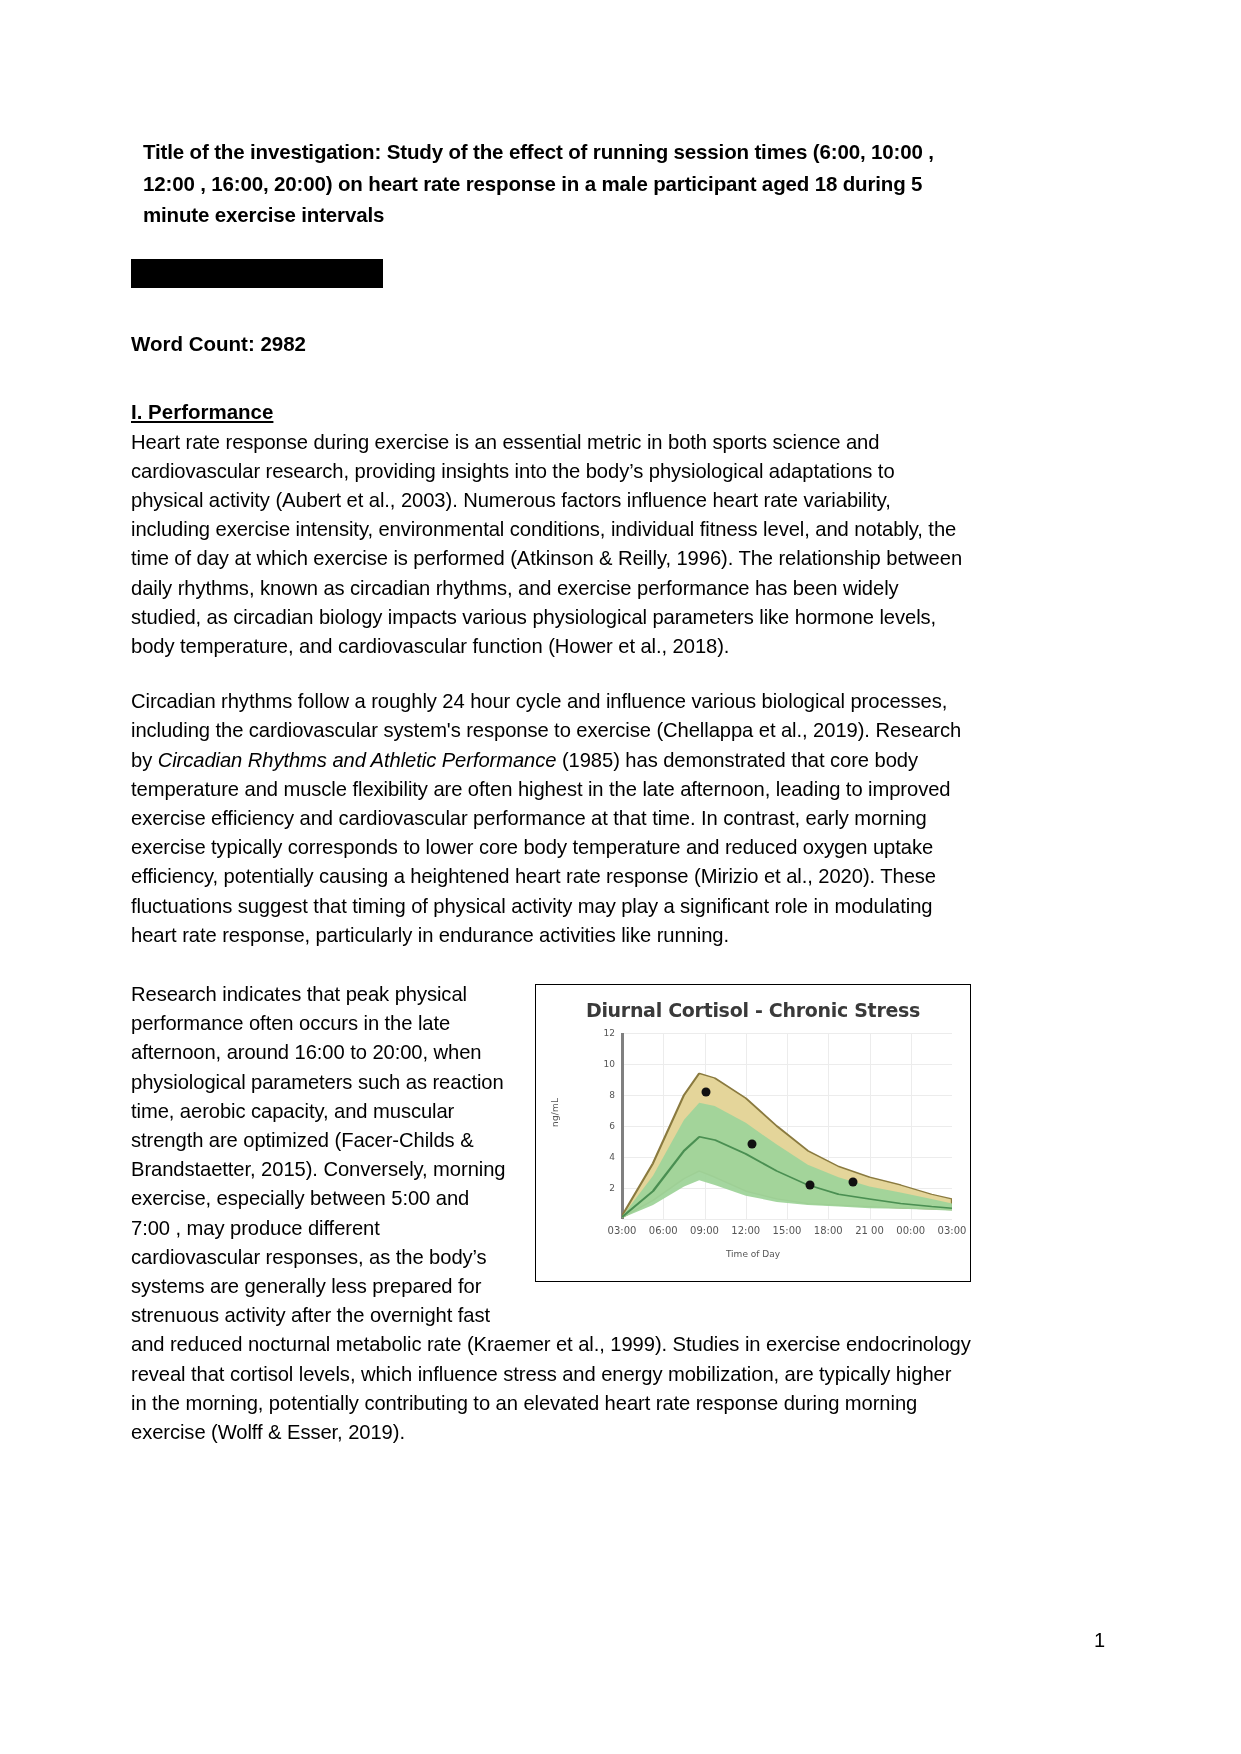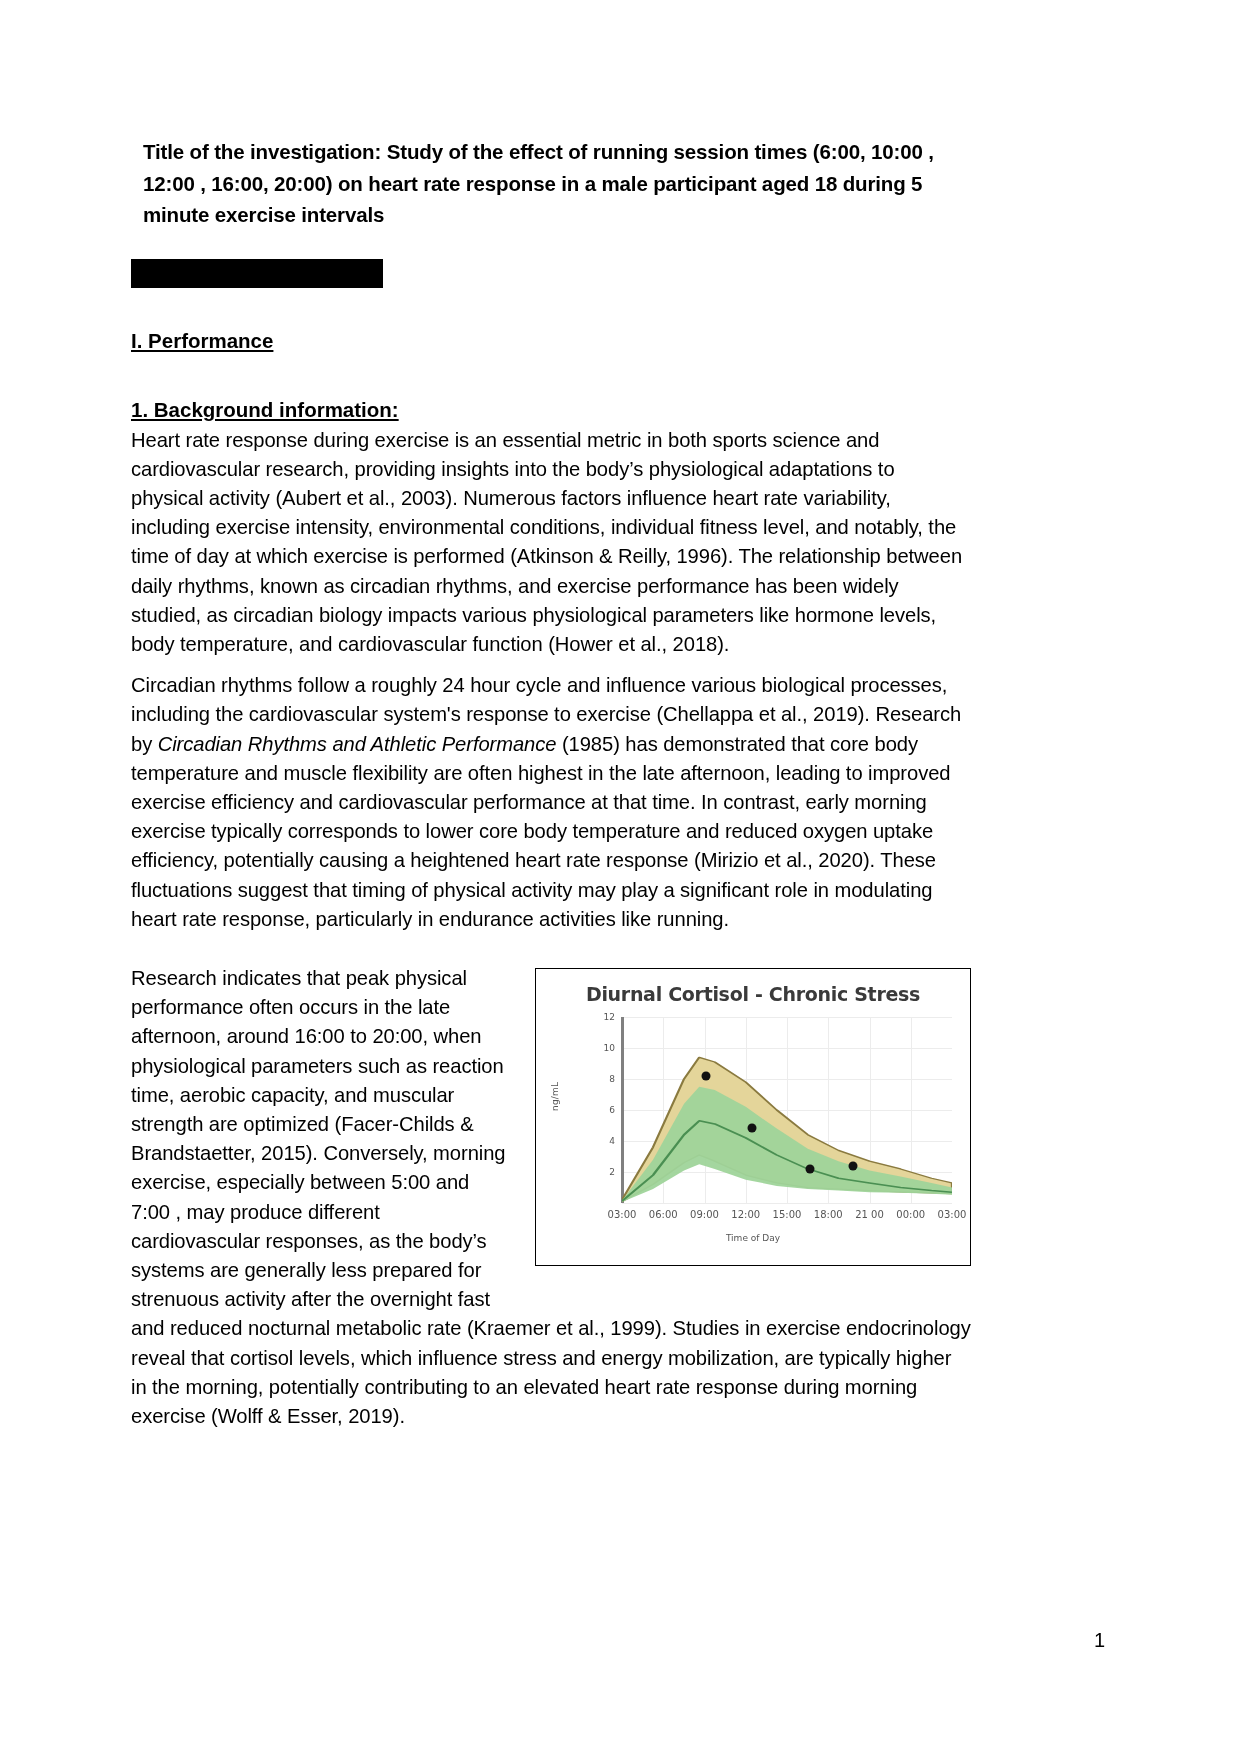--- a/index.html
+++ b/index.html
@@ -69,21 +69,21 @@
     text-underline-offset: 2px;
   }
   p.body-text {
     font-size: 20.2px;
     line-height: 29.2px;
     margin: 0;
     text-align: left;
     letter-spacing: -0.08px;
   }
   p.gap {
-    margin-top: 12px;
+    margin-top: 26px;
   }
   .italic { font-style: italic; }
 
   
   .float-wrap {
     margin-top: 30px;
     overflow: hidden;
   }
   .figure-box {
     float: right;
@@ -204,24 +204,24 @@
 </head>
 <body>
 
 <div class="page">
   <div class="content">
 
     <div class="doc-title">Title of the investigation: Study of the effect of running session times (6:00, 10:00 , 12:00 , 16:00, 20:00) on heart rate response in a male participant aged 18 during 5 minute exercise intervals</div>
 
     <div class="redaction"></div>
 
+    <div class="wordcount">Word Count: 2982</div>
 
     <div class="section-heading"><span class="u">I. Performance</span></div>
 
-    <div class="sub-heading"><span class="u">1. Background information:</span></div>
 
     <p class="body-text">Heart rate response during exercise is an essential metric in both sports science and cardiovascular research, providing insights into the body’s physiological adaptations to physical activity (Aubert et al., 2003). Numerous factors influence heart rate variability, including exercise intensity, environmental conditions, individual fitness level, and notably, the time of day at which exercise is performed (Atkinson &amp; Reilly, 1996). The relationship between daily rhythms, known as circadian rhythms, and exercise performance has been widely studied, as circadian biology impacts various physiological parameters like hormone levels, body temperature, and cardiovascular function (Hower et al., 2018).</p>
 
     <p class="body-text gap"><span>Circadian rhythms follow a roughly 24 hour cycle and influence various biological processes, including the cardiovascular system's response to exercise (Chellappa et al., 2019). Research by </span><span class="italic">Circadian Rhythms and Athletic Performance</span><span> (1985) has demonstrated that core body temperature and muscle flexibility are often highest in the late afternoon, leading to improved exercise efficiency and cardiovascular performance at that time. In contrast, early morning exercise typically corresponds to lower core body temperature and reduced oxygen uptake efficiency, potentially causing a heightened heart rate response (Mirizio et al., 2020). These fluctuations suggest that timing of physical activity may play a significant role in modulating heart rate response, particularly in endurance activities like running.</span></p>
 
     <div class="float-wrap">
 
       <div class="figure-box">
         <div class="chart-area">
           <div class="chart-title">Diurnal Cortisol - Chronic Stress</div>

